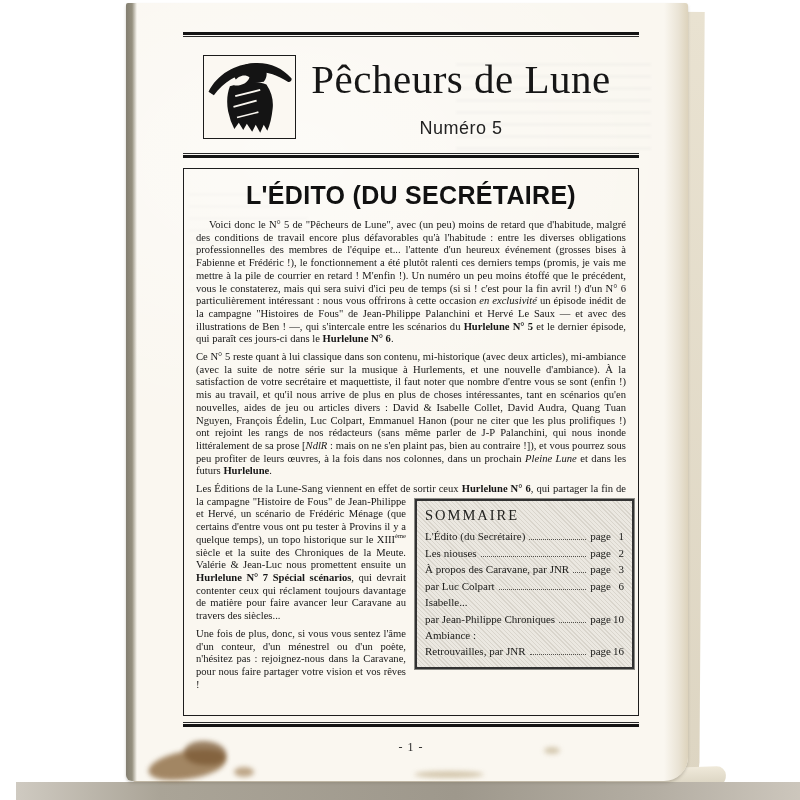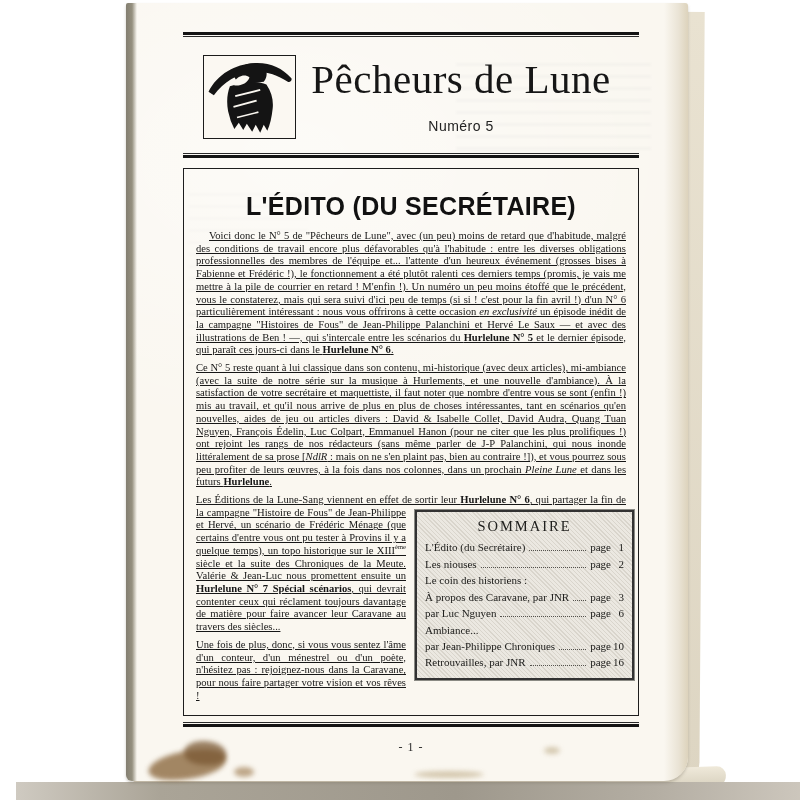--- a/index.html
+++ b/index.html
@@ -45,39 +45,39 @@
   .rule .gap{height:1px;}
   .rule .thin{height:1px;background:#2a2a2a;}
 
   
   .logo-box{position:absolute;left:77px;top:52px;width:93px;height:84px;background:#fbf8f2;
             border:1.6px solid #1b1b1b;box-sizing:border-box;}
   .logo-box svg{width:100%;height:100%;display:block;}
   .masthead{position:absolute;left:140px;top:55px;width:390px;text-align:center;}
   .masthead .title{font-family:"Liberation Serif",serif;font-size:41px;font-weight:400;
                    letter-spacing:.5px;color:#161616;line-height:1.05;}
-  .masthead .issue{font-family:"Liberation Sans",sans-serif;font-size:14px;color:#222;
+  .masthead .issue{font-family:"Liberation Sans",sans-serif;font-size:18px;color:#222;
                    margin-top:17px;letter-spacing:.5px;}
 
   
   .edito{position:absolute;left:57px;top:165px;width:456px;height:548px;box-sizing:border-box;
-         border:1.6px solid #1d1d1d;padding:16px 12px 7px;overflow:hidden;}
+         border:1.6px solid #1d1d1d;padding:5px 12px 7px;overflow:hidden;}
   .edito h1{font-family:"Liberation Sans",sans-serif;font-weight:bold;font-size:25px;
             letter-spacing:.3px;text-align:center;margin:7px 0 9px;color:#111;}
-  .edito p{margin:0 0 5px;font-size:10.6px;line-height:12.7px;text-align:justify;color:#161616;text-decoration:underline;}
+  .edito p{margin:0 0 5px;font-size:10.6px;line-height:12.7px;text-align:justify;color:#161616;}
   .edito p.indent{text-indent:13px;}
   sup.seg{vertical-align:super;font-size:.62em;line-height:0;}
 
   
   .sommaire{float:right;display:block;width:219px;box-sizing:border-box;
             margin:3px -8px 5px 9px;
             border:2.4px solid #323232;box-shadow:0 0 0 1px #8a8a84;
             background:repeating-linear-gradient(45deg,#d9d5cc 0 1px,#ebe8e1 1px 3px);
             padding:5px 8px 7px;}
-  .sommaire .somm-title{font-size:14.5px;letter-spacing:2px;text-align:center;
+  .sommaire .somm-title{font-size:14.5px;letter-spacing:2px;text-align:left;
             color:#20201e;margin:3px 0 7px;}
   .somm-row{display:flex;align-items:baseline;font-size:11px;line-height:16.4px;color:#20201e;}
   .somm-row .lbl{white-space:nowrap;}
   .somm-row .dots{flex:1;min-width:6px;border-bottom:1.4px dotted #55534e;margin:0 4px 3px 4px;}
   .somm-row .pgw{white-space:nowrap;}
   .somm-row .num{display:inline-block;min-width:13px;text-align:right;}
 
   
   .pagenum{position:absolute;left:57px;top:737px;width:456px;text-align:center;
            font-size:12px;color:#2a2a2a;letter-spacing:1px;}
@@ -122,58 +122,58 @@
     <div class="rule" style="top:150px;">
       <div class="thin"></div>
         <div class="gap"></div>
         <div class="thick"></div>
     </div>
 
     <div class="edito">
       <h1>L'ÉDITO (DU SECRÉTAIRE)</h1>
       <p class="indent"><span>Voici donc le N° 5 de "Pêcheurs de Lune", avec (un peu) moins de retard que d'habitude, malgré des conditions de travail encore plus défavorables qu'à l'habitude : entre les diverses obligations professionnelles des membres de l'équipe et... l'attente d'un heureux événement (grosses bises à Fabienne et Frédéric !), le fonctionnement a été plutôt ralenti ces derniers temps (promis, je vais me mettre à la pile de courrier en retard ! M'enfin !). Un numéro un peu moins étoffé que le précédent, vous le constaterez, mais qui sera suivi d'ici peu de temps (si si ! c'est pour la fin avril !) d'un N° 6 particulièrement intéressant : nous vous offrirons à cette occasion </span><span style="font-style: italic;">en exclusivité</span><span> un épisode inédit de la campagne "Histoires de Fous" de Jean-Philippe Palanchini et Hervé Le Saux — et avec des illustrations de Ben ! —, qui s'intercale entre les scénarios du </span><span style="font-weight: bold;">Hurlelune N° 5</span><span> et le dernier épisode, qui paraît ces jours-ci dans le </span><span style="font-weight: bold;">Hurlelune N° 6</span><span>.</span></p>
       <p><span>Ce N° 5 reste quant à lui classique dans son contenu, mi-historique (avec deux articles), mi-ambiance (avec la suite de notre série sur la musique à Hurlements, et une nouvelle d'ambiance). À la satisfaction de votre secrétaire et maquettiste, il faut noter que nombre d'entre vous se sont (enfin !) mis au travail, et qu'il nous arrive de plus en plus de choses intéressantes, tant en scénarios qu'en nouvelles, aides de jeu ou articles divers : David &amp; Isabelle Collet, David Audra, Quang Tuan Nguyen, François Édelin, Luc Colpart, Emmanuel Hanon (pour ne citer que les plus prolifiques !) ont rejoint les rangs de nos rédacteurs (sans même parler de J-P Palanchini, qui nous inonde littéralement de sa prose [</span><span style="font-style: italic;">NdlR</span><span> : mais on ne s'en plaint pas, bien au contraire !]), et vous pourrez sous peu profiter de leurs œuvres, à la fois dans nos colonnes, dans un prochain </span><span style="font-style: italic;">Pleine Lune</span><span> et dans les futurs </span><span style="font-weight: bold;">Hurlelune</span><span>.</span></p>
-      <p><span><span>Les Éditions de la Lune-Sang viennent en effet de sortir leur </span><span style="font-weight: bold;">Hurlelune N° 6</span><span>, qui partager la fin</span></span><span class="sommaire">
+      <p><span><span>Les Éditions de la Lune-Sang viennent en effet de sortir ceux </span><span style="font-weight: bold;">Hurlelune N° 6</span><span>, qui partager la fin</span></span><span class="sommaire">
             <span class="somm-title" style="display:block;">SOMMAIRE</span>
             <span style="display:block;" id="somm-list">
               <span class="somm-row">
                 <span class="lbl">L'Édito (du Secrétaire)</span>
                 <span class="dots"></span>
                 <span class="pgw">page</span>
                 <span class="num">1</span>
               </span>
               <span class="somm-row">
                 <span class="lbl">Les niouses</span>
                 <span class="dots"></span>
                 <span class="pgw">page</span>
                 <span class="num">2</span>
               </span>
               <span class="somm-row">
-                <span class="lbl">Le coin des historiens :</span>
-              </span>
-              <span class="somm-row">
                 <span class="lbl">À propos des Caravane, par JNR</span>
                 <span class="dots"></span>
                 <span class="pgw">page</span>
                 <span class="num">3</span>
               </span>
               <span class="somm-row">
-                <span class="lbl">par Luc Nguyen</span>
+                <span class="lbl">par Luc Colpart</span>
                 <span class="dots"></span>
                 <span class="pgw">page</span>
                 <span class="num">6</span>
               </span>
               <span class="somm-row">
-                <span class="lbl">Ambiance...</span>
+                <span class="lbl">Isabelle...</span>
               </span>
               <span class="somm-row">
                 <span class="lbl">par Jean-Philippe Chroniques</span>
                 <span class="dots"></span>
                 <span class="pgw">page</span>
                 <span class="num">10</span>
+              </span>
+              <span class="somm-row">
+                <span class="lbl">Ambiance :</span>
               </span>
               <span class="somm-row">
                 <span class="lbl">Retrouvailles, par JNR</span>
                 <span class="dots"></span>
                 <span class="pgw">page</span>
                 <span class="num">16</span>
               </span>
             </span>
           </span><span><span> de la campagne "Histoire de Fous" de Jean-Philippe et Hervé, un scénario de Frédéric Ménage (que certains d'entre vous ont pu tester à Provins il y a quelque temps), un topo historique sur le XIII</span><sup class="seg">ème</sup><span> siècle et la suite des Chroniques de la Meute. Valérie &amp; Jean-Luc nous promettent ensuite un </span><span style="font-weight: bold;">Hurlelune N° 7 Spécial scénarios</span><span>, qui devrait contenter ceux qui réclament toujours davantage de matière pour faire avancer leur Caravane au travers des siècles...</span></span></p>
       <p><span>Une fois de plus, donc, si vous vous sentez l'âme d'un conteur, d'un ménestrel ou d'un poète, n'hésitez pas : rejoignez-nous dans la Caravane, pour nous faire partager votre vision et vos rêves !</span></p>

